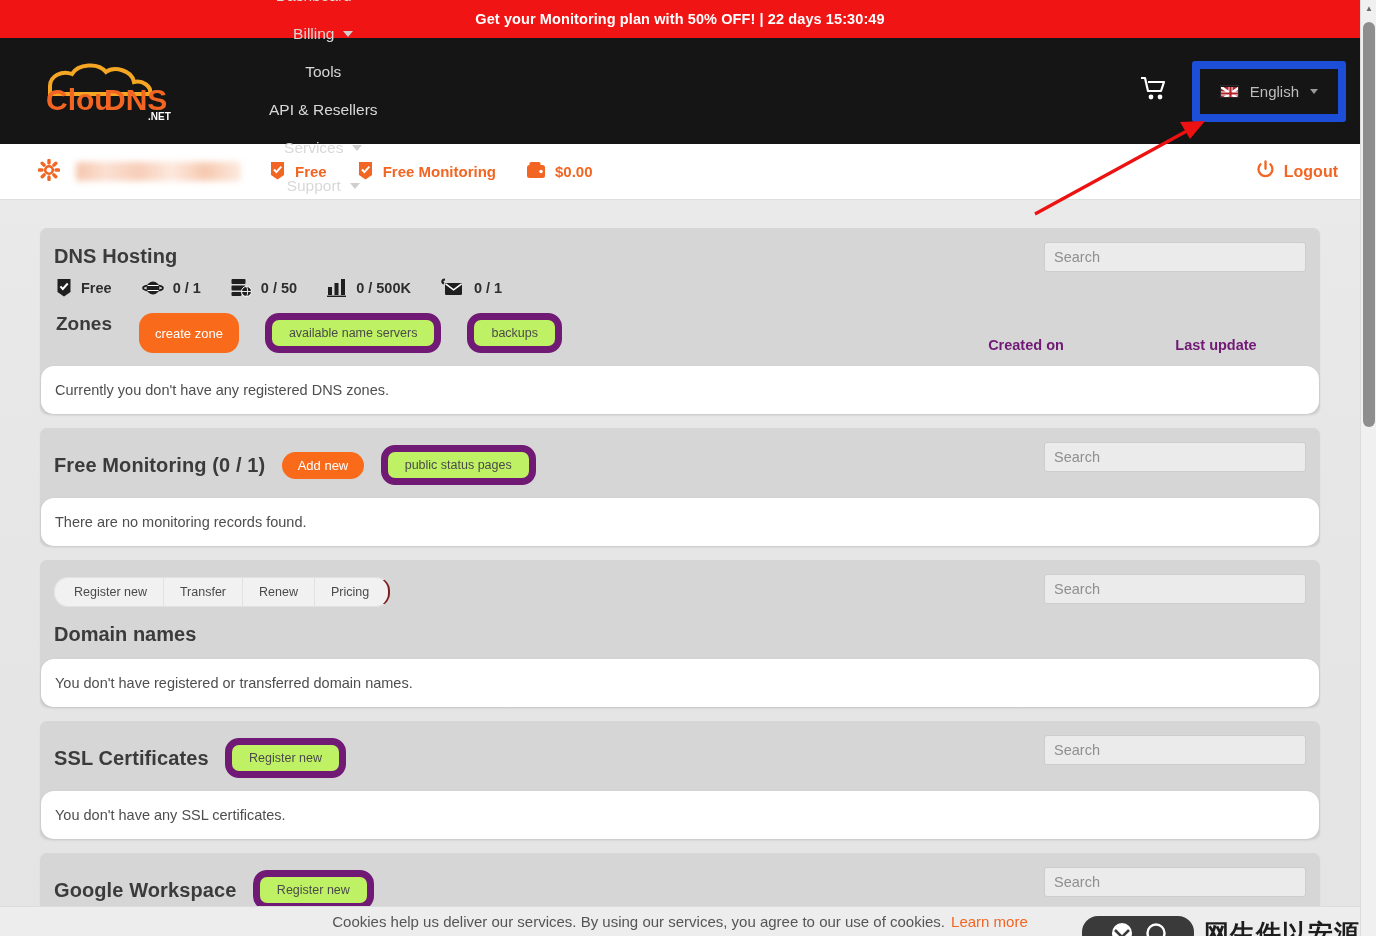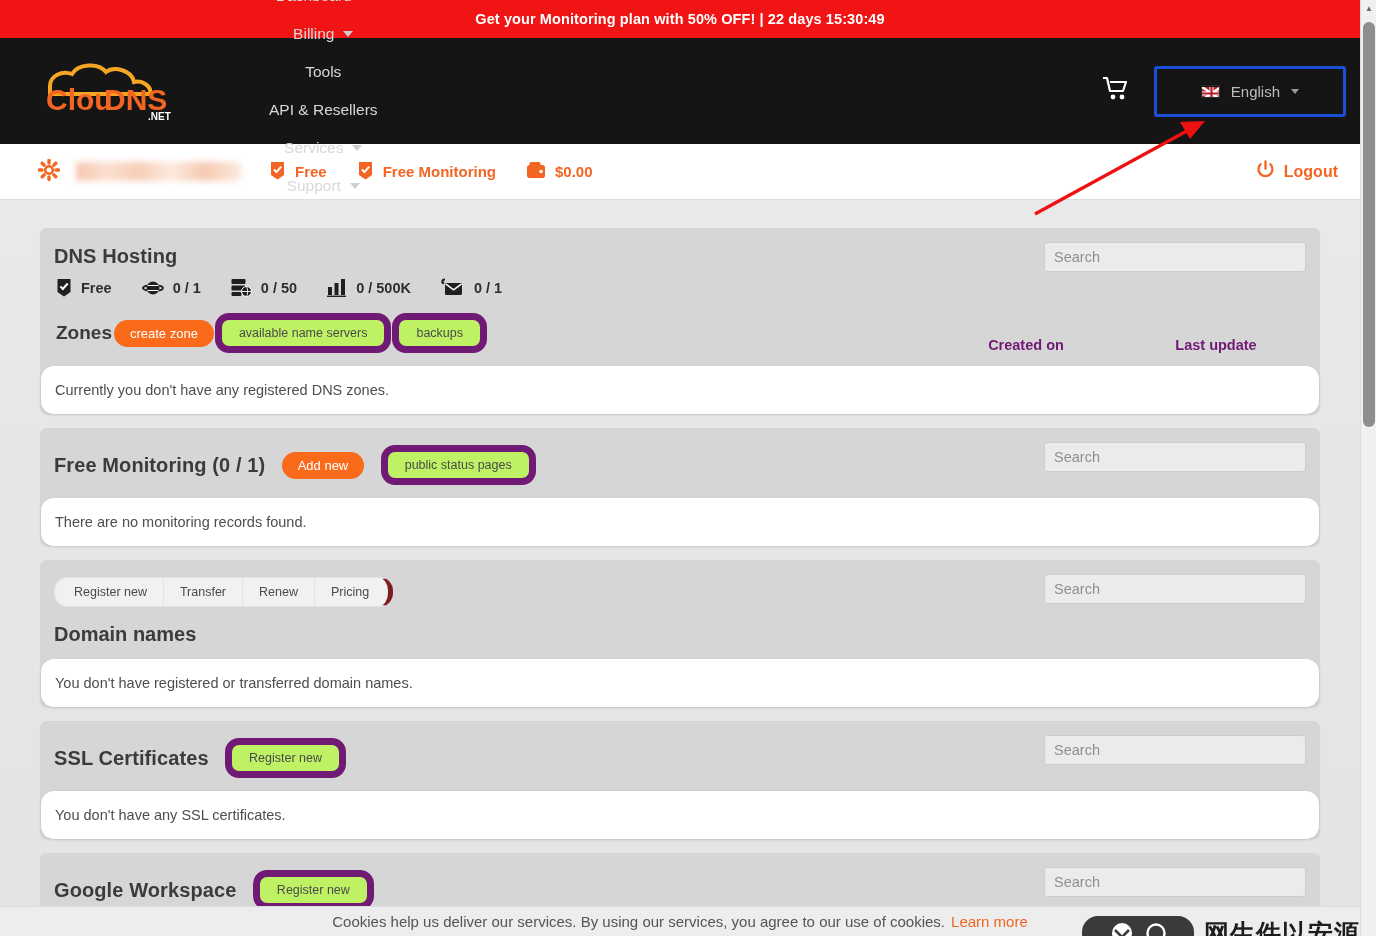--- a/index.html
+++ b/index.html
@@ -67,23 +67,23 @@
     display: flex; align-items: center;
     padding-right: 14px;
   }
   .cart-icon {
     color: #ffffff; font-size: 25px;
     margin-right: 24px; cursor: pointer;
     line-height: 1;
   }
   .lang-wrap {
     position: relative;
-    border: 3px solid #1d4ed8;
+    border: 8px solid #1d4ed8;
     border-radius: 3px;
-    padding: 14px 44px;
+    padding: 14px 20px;
     display: flex; align-items: center; gap: 11px;
     cursor: pointer;
   }
   .flag {
     width: 19px; height: 13px; display:inline-block;
     position: relative; overflow: hidden;
     border: 1px solid #2a2a2a;
   }
   .lang-label { color: #bdbdbd; font-size: 15px; }
   .lang-caret {
@@ -163,21 +163,21 @@
     display: flex; align-items: center;
     gap: 30px; margin-top: 10px; margin-left: 2px;
   }
   .stat {
     display: flex; align-items: center; gap: 9px;
     color: #2e2e2e; font-size: 14.5px; font-weight: bold;
   }
   .stat .sico { display:flex; align-items:center; }
 
   .zones-row {
-    display: flex; align-items: center; gap: 1px; margin-top: 16px; margin-left: 2px;
+    display: flex; gap: 26px; margin-top: 16px; margin-left: 2px;
   }
   .zones-label {
     font-size: 19px; font-weight: bold; color: #3b3b3b;
     margin-right: 1px;
   }
   .btn-orange {
     background: #f96a1b;
     color: #ffffff;
     border: none;
     border-radius: 14px;
@@ -222,21 +222,21 @@
     border: 1px solid #e2e2e2;
     border-right: none;
     color: #4a4a4a;
     font-size: 12.5px;
     padding: 7px 16px;
     cursor: pointer;
     font-family: "Liberation Sans", sans-serif;
     white-space: nowrap;
   }
   .btn-group .gb:first-child { border-radius: 14px 0 0 14px; padding-left: 19px; }
-  .btn-group .gb:last-child { border-radius: 0 14px 14px 0; border-right: 5px solid #7f1d1d; padding-right: 19px;}
+  .btn-group .gb:last-child { border-radius: 0 14px 14px 0; border-right: 2px solid #7f1d1d; padding-right: 19px;}
   .domain-title {
     font-size: 20px; font-weight: bold; color: #3b3b3b;
     margin-top: 16px; display: block;
   }
 
   
   .cookiebar {
     position: absolute; left: 0; bottom: 0;
     width: 1360px; height: 30px;
     background: #ededed;

